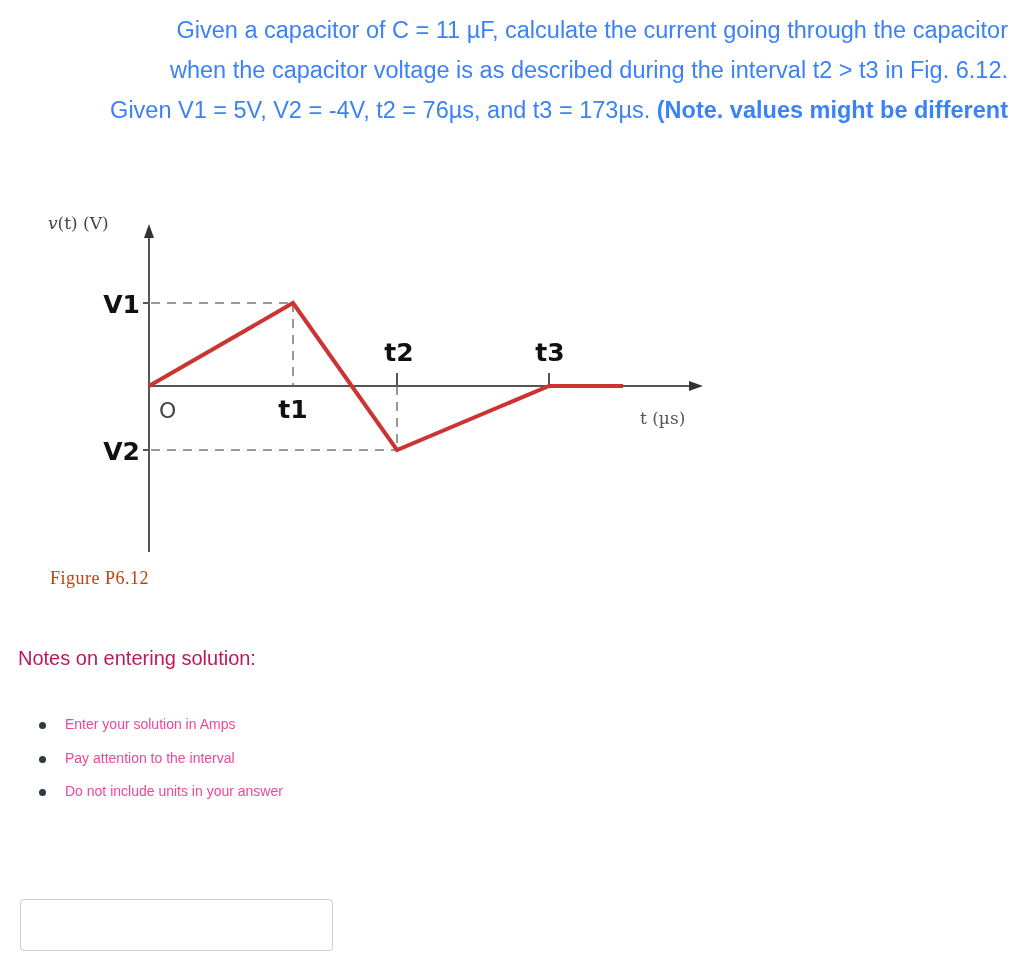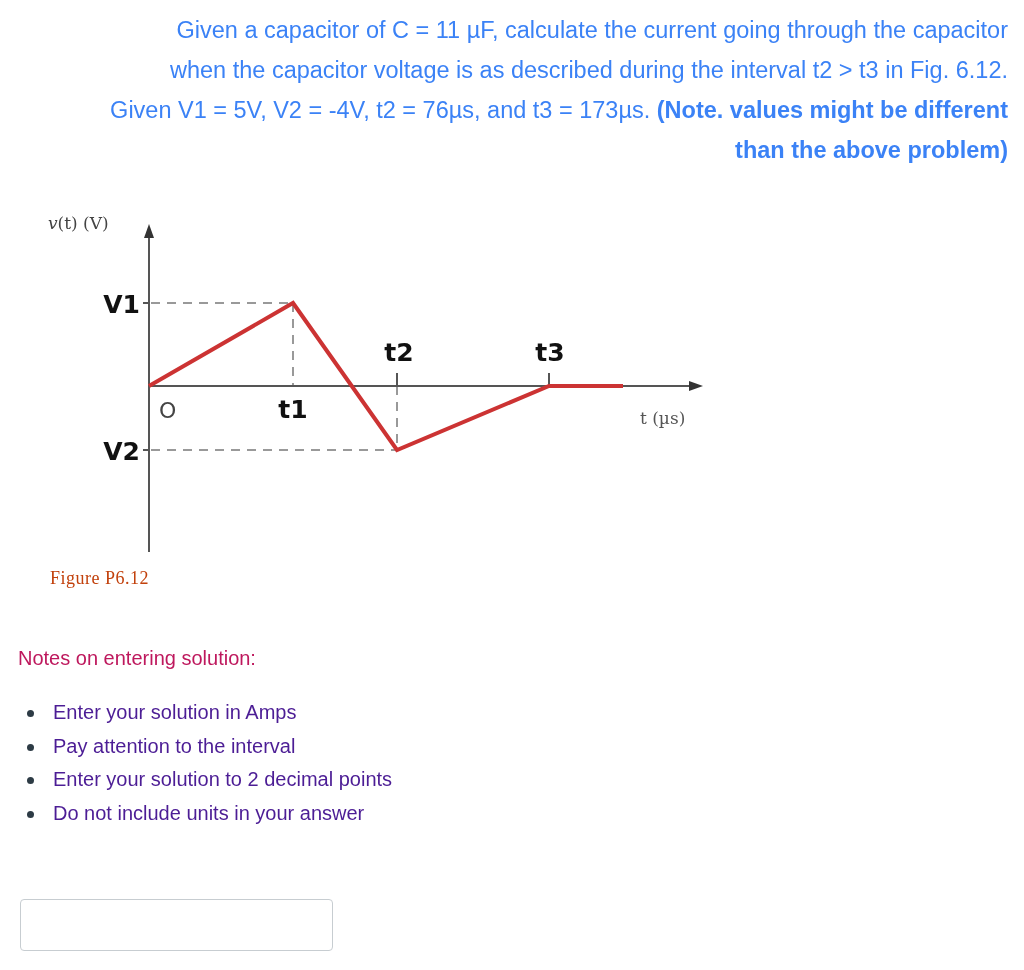--- a/index.html
+++ b/index.html
@@ -16,43 +16,42 @@
     .figure svg { position: absolute; left: 0; top: 0; }
     .fig-caption {
       position: absolute; left: 50px; top: 568px;
       font-family: Liberation Serif, serif; font-size: 18px; color: #c2410c;
       letter-spacing: 0.5px;
     }
     .notes-title {
       position: absolute; left: 18px; top: 647px; font-size: 20px; color: #be185d;
     }
     ul.notes {
-      position: absolute; left: 18px; top: 696px; margin: 0; padding: 0; list-style: none;
-      font-size: 20px; line-height: 33.5px; color: #4c1d95;
+      position: absolute; left: 18px; top: 696px; margin: 12px; padding: 0; list-style: none;
+      font-size: 14px; line-height: 33.5px; color: #ec4899;
     }
     ul.notes li { position: relative; padding-left: 35px; }
     ul.notes li::before {
       content: ""; position: absolute; left: 9px; top: 14px; width: 7px; height: 7px;
       border-radius: 50%; background: #2d3b45;
     }
     ul.notes li.italic { font-style: italic; }
     .answer-input {
       position: absolute; left: 20px; top: 899px; width: 313px; height: 52px;
       box-sizing: border-box; border: 1px solid #c7cdd1; border-radius: 4px;
       background: #fff; font-size: 18px; padding: 0 10px; outline: none;
     }
   </style>
 </head>
 <body>
 
 <div class="question">
   <div>Given a capacitor of C = 11 µF, calculate the current going through the capacitor</div>
   <div>when the capacitor voltage is as described during the interval t2 &gt; t3 in Fig. 6.12.</div>
   <div><span>Given V1 = 5V, V2 = -4V, t2 = 76µs, and t3 = 173µs. </span><b>(Note. values might be different</b></div>
-  <div><b>than the above problem)</b></div>
 </div>
 
 <div class="figure">
   <svg width="760" height="420" viewBox="0 190 760 420">
 
     <g stroke="#999999" stroke-width="2" stroke-dasharray="9,7" fill="none">
       <line x1="151" y1="303" x2="293" y2="303"></line>
       <line x1="293" y1="303" x2="293" y2="386"></line>
       <line x1="151" y1="450" x2="397" y2="450"></line>
       <line x1="397" y1="386" x2="397" y2="450"></line>
@@ -81,17 +80,16 @@
     <text x="640" y="424" font-family="DejaVu Serif, serif" font-size="17" fill="#555">t (µs)</text>
   </svg>
 </div>
 
 <div class="fig-caption">Figure P6.12</div>
 
 <div class="notes-title">Notes on entering solution:</div>
 <ul class="notes">
   <li>Enter your solution in Amps</li>
   <li>Pay attention to the interval</li>
-  <li>Enter your solution to 2 decimal points</li>
   <li>Do not include units in your answer</li>
 </ul>
 
 <input type="text" class="answer-input" placeholder="" style="">
 
 </body></html>

